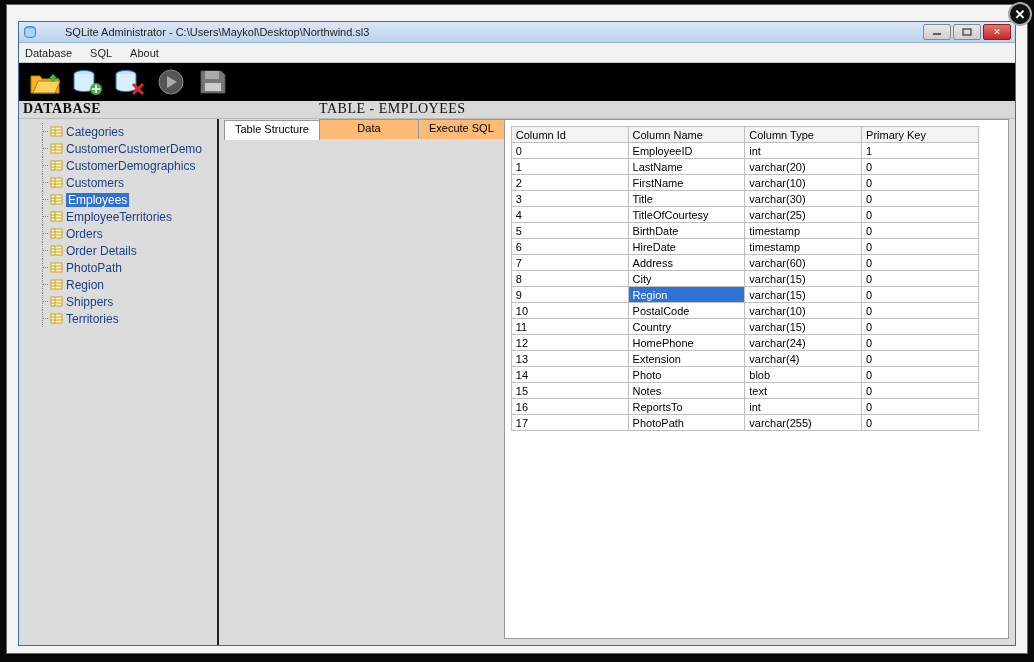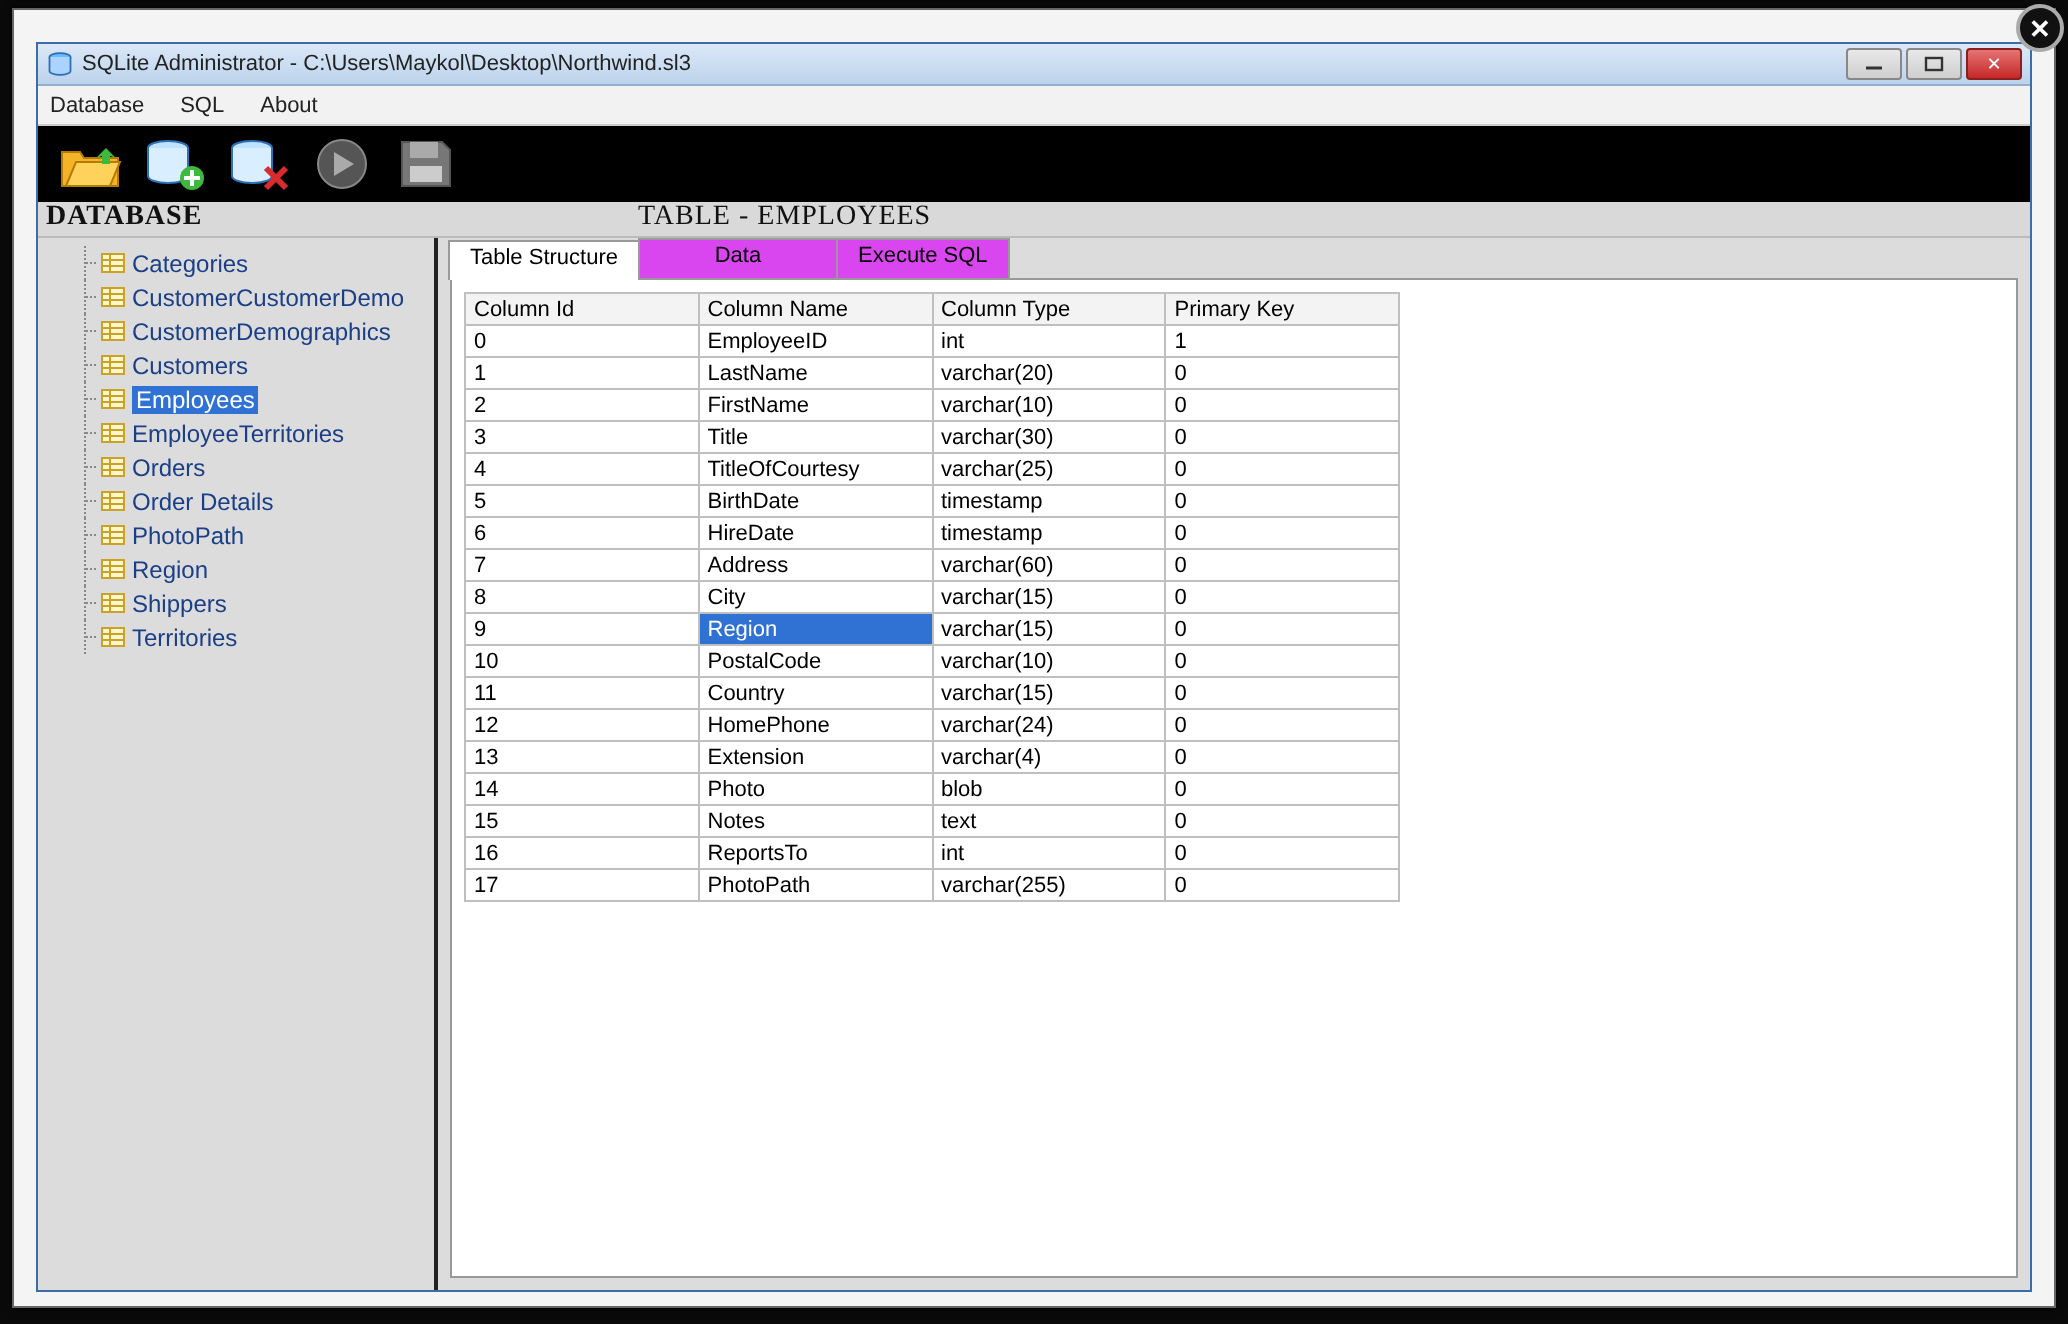--- a/index.html
+++ b/index.html
@@ -43,20 +43,21 @@
     display: flex;
     flex-direction: column;
   }
   .titlebar {
     height: 21px;
     background: linear-gradient(to bottom, #dbe8f7, #bcd3ec);
     display: flex;
     align-items: center;
     padding: 0 4px;
     border-bottom: 1px solid #94aecf;
+    gap: 24px;
   }
   .titlebar .icon {
     width: 14px; height: 14px; margin-right: 4px;
     display: inline-flex; align-items: center; justify-content: center;
   }
   .titlebar .icon svg { width: 14px; height: 14px; }
   .titlebar .title-text { color: #222; font-size: 11px; flex: 1; }
   .win-controls { display: flex; gap: 2px; }
   .win-btn {
     width: 28px; height: 16px;
@@ -145,32 +146,32 @@
     display: inline-flex; align-items: center; justify-content: center;
   }
   .tree-item .lbl { color: #1b3f87; }
   .tree-item.selected .lbl {
     background: #2f72d4; color: #fff; padding: 0 2px;
   }
   .main {
     flex: 1;
     background: #dcdcdc;
     padding: 0 6px 6px 6px;
-    display: flex; flex-direction: column;
+    display: flex; 
   }
   .tabs {
     height: 20px;
     display: flex;
     margin-left: -1px;
   }
   .tab {
     padding: 2px 10px;
     border: 1px solid #999;
     border-bottom: none;
-    background: #d946ef;
+    background: #fdba74;
     font-size: 11px;
     margin-right: -1px;
     min-width: 72px;
     text-align: center;
   }
   .tab.active {
     background: #fff;
     position: relative; top: 1px;
   }
   .tab.wide { min-width: 100px; }

